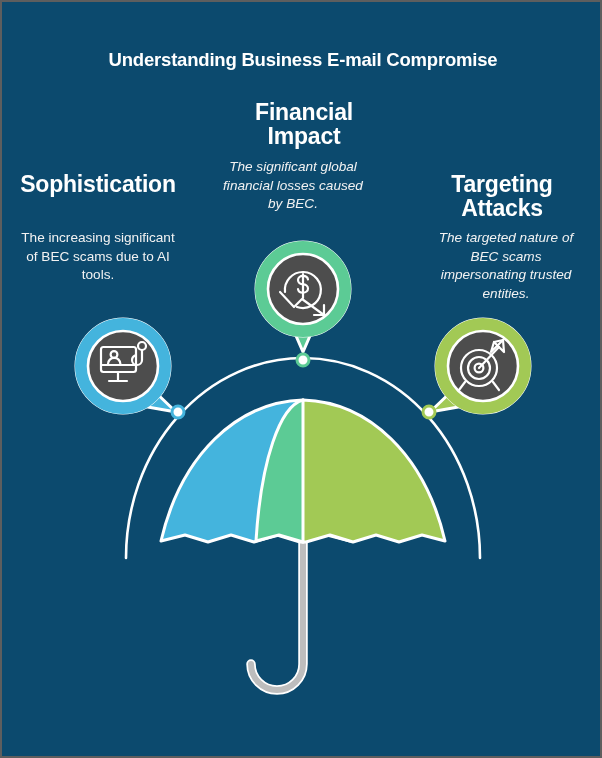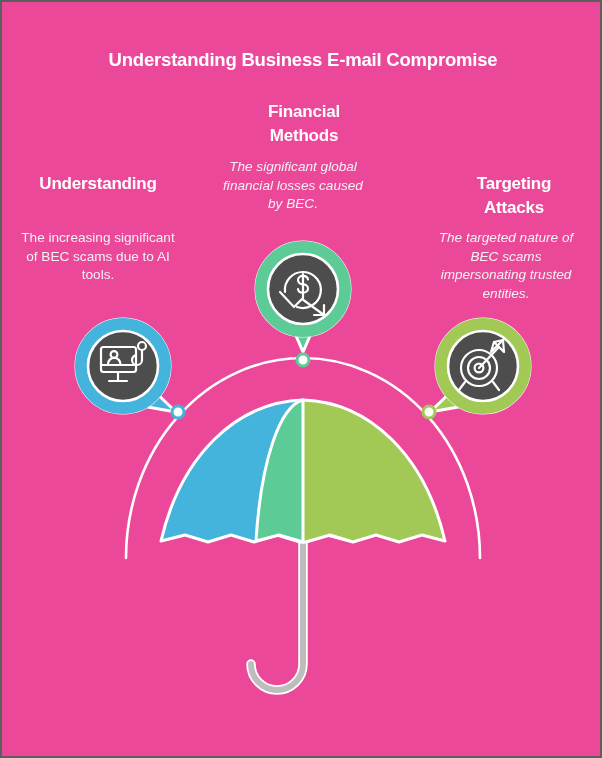--- a/index.html
+++ b/index.html
@@ -5,54 +5,54 @@
   html,body{margin:0;padding:0;}
   body{
     width:602px;height:758px;
     background:#5a5a5a;
     font-family:"Liberation Sans",sans-serif;
     overflow:hidden;
   }
   #stage{
     position:relative;
     width:602px;height:758px;
-    background:#ec4899;
+    background:#0c4a6e;
     box-sizing:border-box;
     border:2px solid #5e5e5e;
     overflow:hidden;
   }
   #art{position:absolute;left:0;top:0;width:602px;height:758px;}
 
   .txt{position:absolute;color:#ffffff;text-align:center;}
 
   #page-title{
     left:0;top:46px;width:602px;
     font-size:18.5px;font-weight:bold;
     letter-spacing:-0.2px;
     line-height:24px;
   }
 
   .col-head{
-    font-size:17px;font-weight:bold;
+    font-size:23px;font-weight:bold;
     line-height:24px;
     letter-spacing:-0.2px;
   }
   .col-body{
     font-size:13.6px;font-weight:normal;
     line-height:18.5px;
     color:#f2f2f2;
   }
 
   #head-left{left:8px;top:170px;width:176px;}
   #body-left{left:18px;top:227px;width:156px;}
 
   #head-center{left:214px;top:98px;width:176px;}
   #body-center{left:216px;top:156px;width:150px;font-style:italic;}
 
-  #head-right{left:424px;top:170px;width:176px;}
+  #head-right{left:412px;top:170px;width:176px;}
   #body-right{left:424px;top:227px;width:160px;font-style:italic;}
 </style>
 </head>
 <body>
 
 <div id="stage">
 
   <svg id="art" viewBox="0 0 602 758">
 
     <g>
@@ -150,27 +150,27 @@
       <circle cx="176" cy="410" r="6" fill="#ffffff" stroke="#44b4dd" stroke-width="3"></circle>
       <circle cx="301" cy="358" r="6" fill="#ffffff" stroke="#5ccb95" stroke-width="3"></circle>
       <circle cx="427" cy="410" r="6" fill="#ffffff" stroke="#a2c955" stroke-width="3"></circle>
     </g>
 
   </svg>
 
   <div class="txt" id="page-title">Understanding Business E-mail Compromise</div>
 
   <div class="txt col-head" id="head-left">
-    <div>Understanding</div>
+    <div>Sophistication</div>
   </div>
   <div class="txt col-body" id="body-left">The increasing significant of BEC scams due to AI tools.</div>
 
   <div class="txt col-head" id="head-center">
     <div>Financial</div>
-    <div>Methods</div>
+    <div>Impact</div>
   </div>
   <div class="txt col-body" id="body-center">The significant global financial losses caused by BEC.</div>
 
   <div class="txt col-head" id="head-right">
     <div>Targeting</div>
     <div>Attacks</div>
   </div>
   <div class="txt col-body" id="body-right">The targeted nature of BEC scams impersonating trusted entities.</div>
 
 </div>

